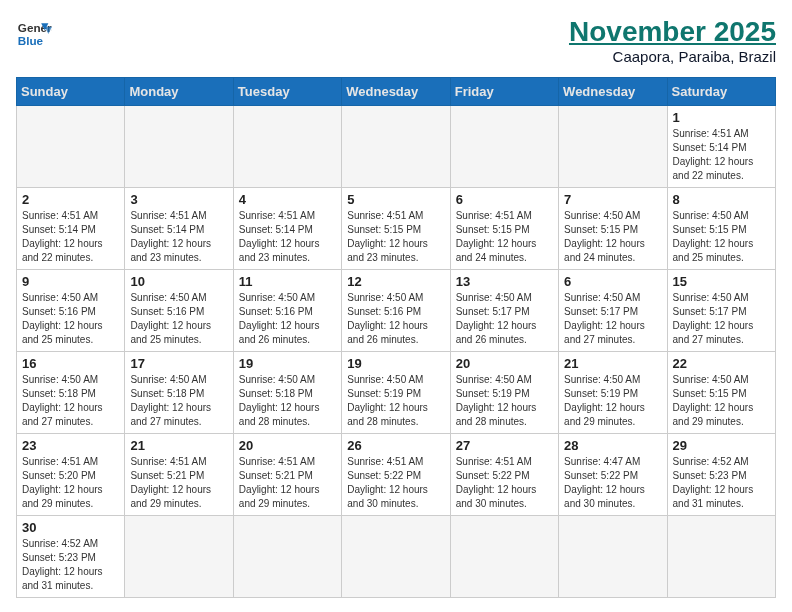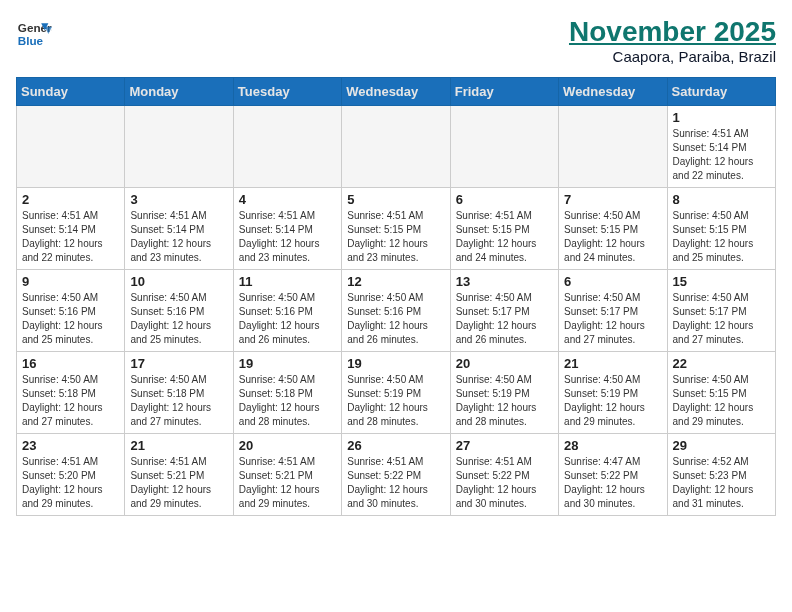--- a/index.html
+++ b/index.html
@@ -323,14 +323,29 @@
 and 30 minutes.</div>
         </td>
         <td>
           <div class="day-number">29</div>
           <div class="day-info">Sunrise: 4:52 AM
 Sunset: 5:23 PM
 Daylight: 12 hours
 and 31 minutes.</div>
         </td>
       </tr>
+      <tr class="last-row">
+        <td>
+          <div class="day-number">30</div>
+          <div class="day-info">Sunrise: 4:52 AM
+Sunset: 5:23 PM
+Daylight: 12 hours
+and 31 minutes.</div>
+        </td>
+        <td class="empty"></td>
+        <td class="empty"></td>
+        <td class="empty"></td>
+        <td class="empty"></td>
+        <td class="empty"></td>
+        <td class="empty"></td>
+      </tr>
     </tbody>
 </table>
 
 </body></html>

